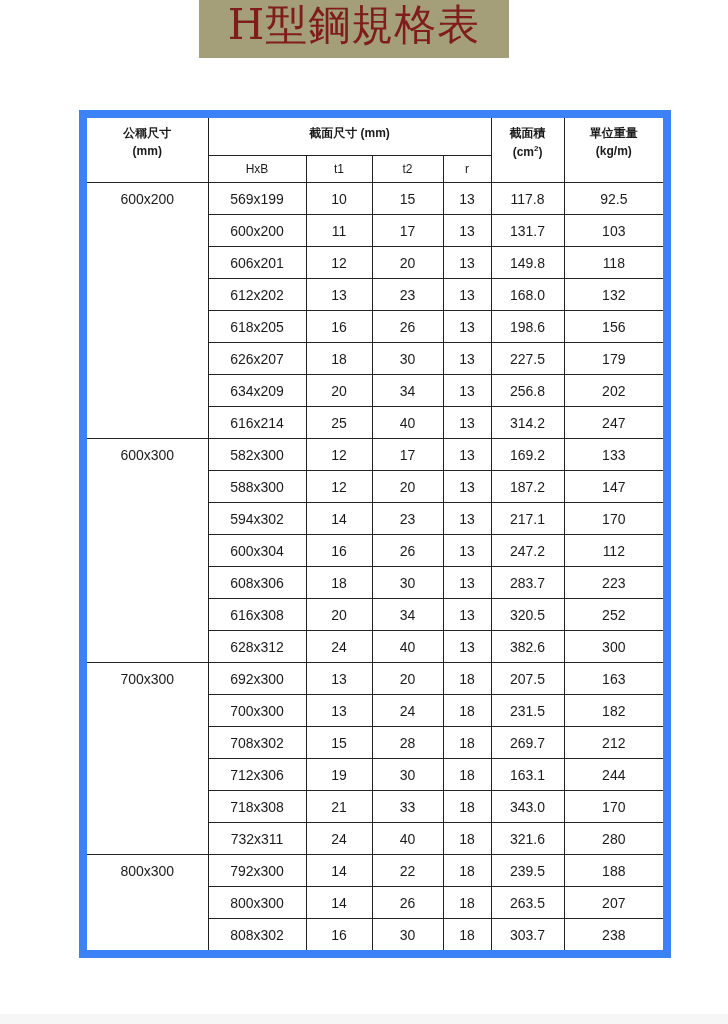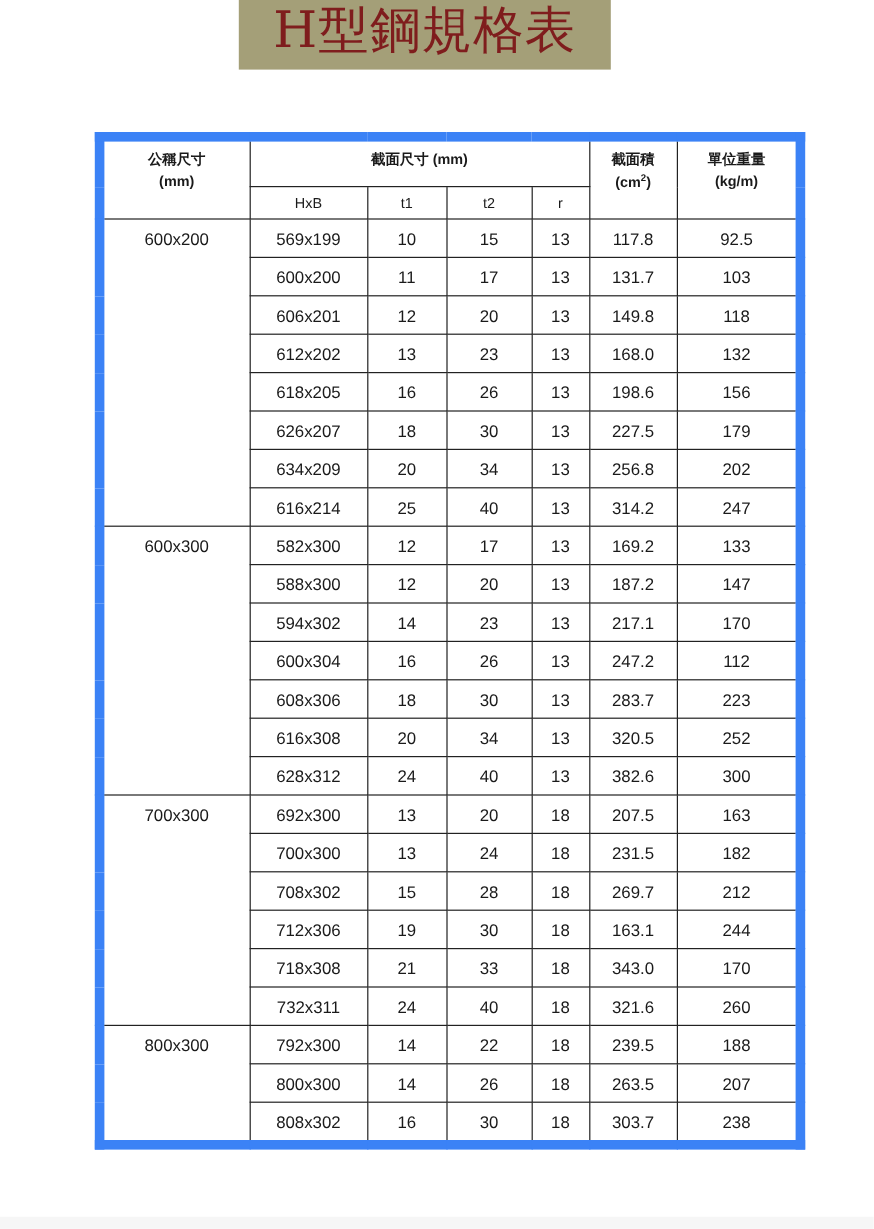--- a/index.html
+++ b/index.html
@@ -237,21 +237,21 @@
         <td>18</td>
         <td>343.0</td>
         <td>170</td>
       </tr>
       <tr class="row">
         <td>732x311</td>
         <td>24</td>
         <td>40</td>
         <td>18</td>
         <td>321.6</td>
-        <td>260</td>
+        <td>280</td>
       </tr>
       <tr class="row">
         <td class="group" rowspan="3">800x300</td>
         <td>792x300</td>
         <td>14</td>
         <td>22</td>
         <td>18</td>
         <td>239.5</td>
         <td>188</td>
       </tr>

